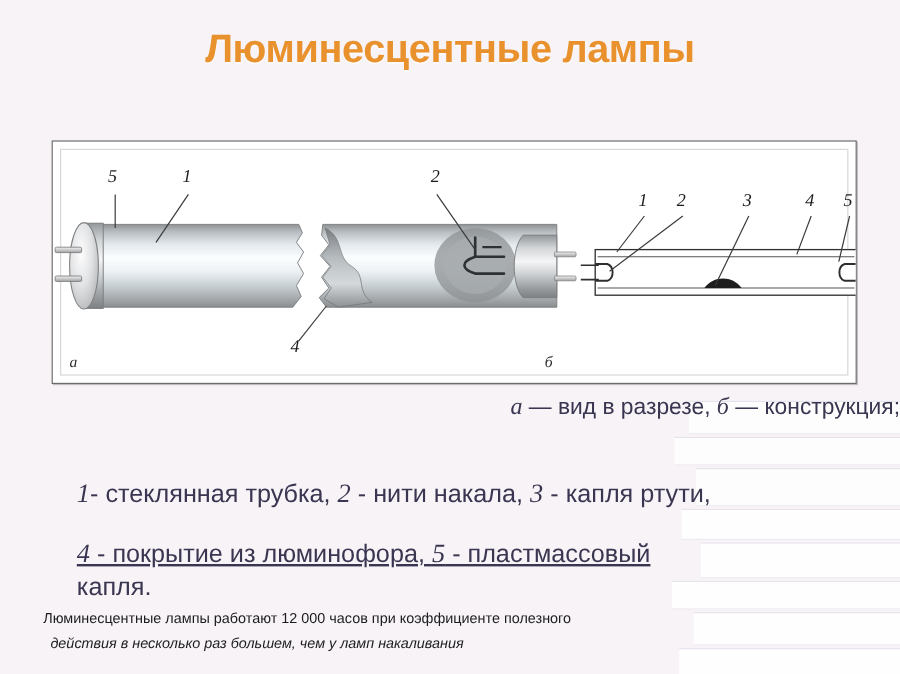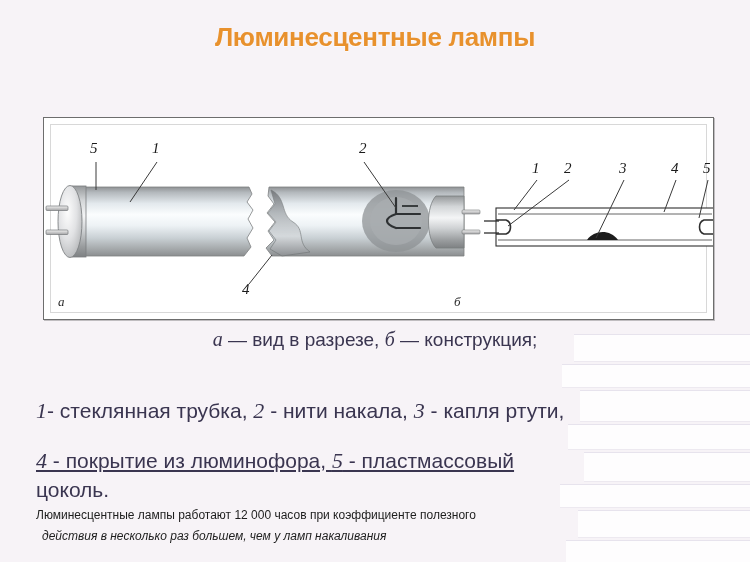--- a/index.html
+++ b/index.html
@@ -32,21 +32,21 @@
     border-top: 1px solid #e6e2ec;
     border-bottom: 1px solid #ece8f0;
   }
 
   
   #title {
     position: absolute;
     left: 0; right: 0;
     top: 22px;
     text-align: center;
-    font-size: 26px;
+    font-size: 33px;
     font-weight: bold;
     color: #e8912d;
     letter-spacing: -0.3px;
     font-family: "Liberation Sans", sans-serif;
     text-shadow: 0 1px 0 rgba(255,255,255,.6);
   }
 
   
   #figure-frame {
     position: absolute;
@@ -78,34 +78,34 @@
     font-style: italic;
     font-size: 13px;
     color: #2a2a2a;
   }
 
   
   #caption {
     position: absolute;
     left: 0; right: 0;
     top: 328px;
-    text-align: center;
+    text-align: right;
     font-size: 19px;
     color: #3a3550;
   }
   #caption .ital {
     font-style: italic;
     font-family: "Liberation Serif", serif;
     font-size: 20px;
   }
 
   
   .legend-line {
     position: absolute;
-    left: 36px;
+    left: 64px;
     font-size: 21px;
     color: #3a3550;
     white-space: nowrap;
   }
   .legend-line .num {
     font-family: "Liberation Serif", serif;
     font-style: italic;
     font-size: 22px;
   }
   #legend-1 { top: 398px; }
@@ -249,18 +249,18 @@
 </div>
 
 <div class="legend-line" id="legend-1">
   <span class="num">1</span><span>- стеклянная трубка, </span><span class="num">2</span><span> - нити накала, </span><span class="num">3</span><span> - капля ртути,</span>
 </div>
 
 <div class="legend-line" id="legend-2">
   <span class="num">4</span><span> - покрытие из люминофора,  </span><span class="num">5</span><span> - пластмассовый</span>
 </div>
 
-<div class="legend-line" id="legend-3">цоколь.</div>
+<div class="legend-line" id="legend-3">капля.</div>
 
 <div id="note">
   <span>Люминесцентные лампы работают 12 000 часов при коэффициенте полезного</span>
   <span class="l2">действия в несколько раз большем, чем у ламп накаливания</span>
 </div>
 
 </body></html>

